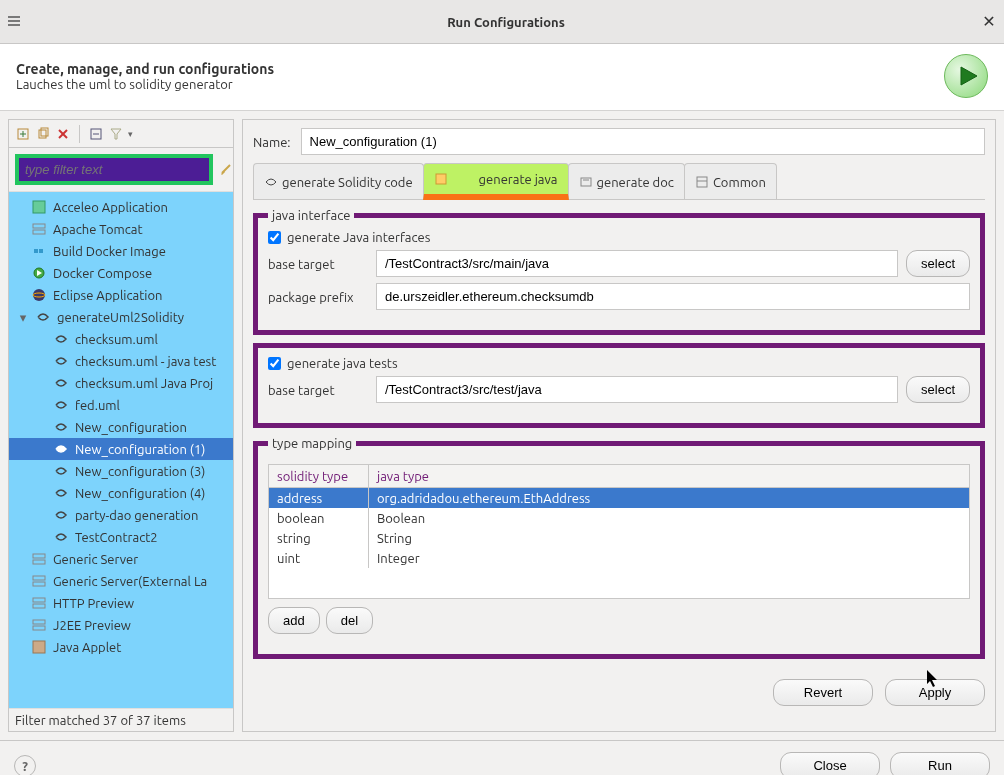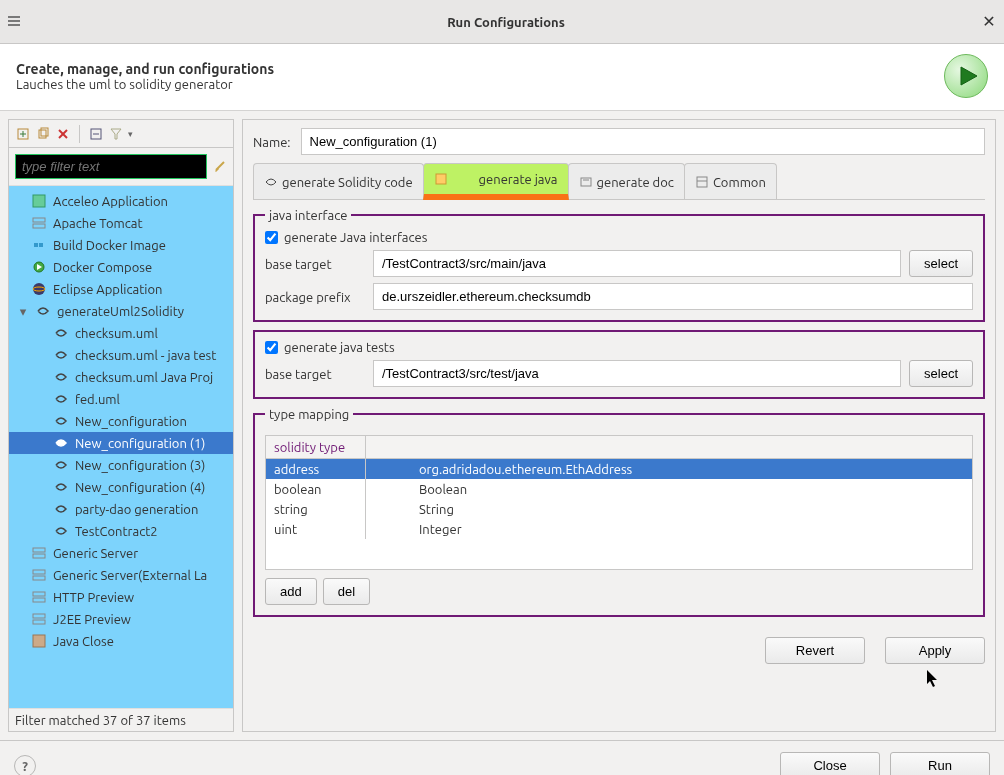--- a/index.html
+++ b/index.html
@@ -12,55 +12,55 @@
 .header-text h2 { font-size: 14px; font-weight: bold; margin-bottom: 0; }
 .header-text p { font-size: 13px; color: #333; }
 .run-icon { width: 44px; height: 44px; border-radius: 22px; background: radial-gradient(circle at 35% 35%, #e6f8e2, #8bd87a); border: 1px solid #6cb95b; display: flex; align-items: center; justify-content: center; }
 .run-icon svg { margin-left: 3px; }
 .body { display: flex; padding: 8px; gap: 8px; height: calc(100% - 28px - 68px - 50px); }
 .sidebar { width: 226px; display: flex; flex-direction: column; border: 1px solid #c8c7c6; background: #f2f1f0; }
 .sidebar-toolbar { height: 28px; border-bottom: 1px solid #c8c7c6; display: flex; align-items: center; padding: 0 6px; gap: 4px; }
 .sidebar-toolbar .sep { width: 1px; height: 18px; background: #c8c7c6; margin: 0 4px; }
 .tb-icon { width: 16px; height: 16px; display: inline-flex; align-items: center; justify-content: center; }
 .filter-row { padding: 6px; border-bottom: 1px solid #e0dfde; display: flex; align-items: center; }
-.filter-input { flex: 1; padding: 4px 6px; border: 1px solid #22c55e; background: #000000; color: #999; font-style: italic; font-size: 13px; }
+.filter-input { flex: 1; padding: 4px 6px; border: 4px solid #22c55e; background: #4c1d95; color: #999; font-style: italic; font-size: 13px; }
 .broom { margin-left: 6px; width: 16px; height: 16px; }
 .tree { flex: 1; overflow: auto; background: #7dd3fc; padding-top: 4px; }
 .tree-item { display: flex; align-items: center; height: 22px; padding-left: 22px; gap: 6px; white-space: nowrap; cursor: default; }
 .tree-item.child { padding-left: 44px; }
 .tree-item .arrow { width: 12px; display: inline-block; text-align: center; color: #666; }
 .tree-item .icon { width: 16px; height: 16px; display: inline-flex; align-items: center; justify-content: center; }
 .tree-item.selected { background: #3b79cc; color: #fff; }
 .tree-item.selected .icon svg * { stroke: #fff; fill: #fff; }
 .filter-status { padding: 4px 6px; font-size: 13px; border-top: 1px solid #e0dfde; }
 .main { flex: 1; display: flex; flex-direction: column; border: 1px solid #c8c7c6; background: #f2f1f0; padding: 8px 10px; gap: 8px; overflow: auto; }
 .name-row { display: flex; align-items: center; gap: 10px; }
 .name-row input { flex: 1; padding: 5px 8px; border: 1px solid #c8c7c6; background: #fff; font-size: 13px; }
 .tabs { display: flex; border-bottom: 1px solid #c8c7c6; }
 .tab { padding: 8px 10px; border: 1px solid #c8c7c6; border-bottom: none; background: #ececec; margin-right: -1px; display: flex; align-items: center; gap: 4px; font-size: 13px; border-radius: 4px 4px 0 0; }
 .tab.active { background: #bef264; position: relative; z-index: 1; border-bottom: 6px solid #f97316; margin-bottom: -1px; gap: 31px; }
 .tab .ticon { width: 14px; height: 14px; }
-fieldset { border: 2px solid #701a75; padding: 8px 10px 10px 10px; background: #f2f1f0; }
+fieldset { border: 5px solid #701a75; padding: 8px 10px 20px 10px; background: #f2f1f0; }
 legend { padding: 0 4px; font-size: 13px; }
 .field-row { display: flex; align-items: center; gap: 8px; margin-top: 6px; }
 .field-row label { width: 100px; }
 .field-row input[type=text] { flex: 1; padding: 5px 8px; border: 1px solid #c8c7c6; background: #fff; font-size: 13px; }
-.btn { padding: 5px 14px; border: 1px solid #b8b7b6; background: linear-gradient(#fafafa,#eaeaea); border-radius: 3px; font-size: 13px; cursor: pointer; }
+.btn { padding: 5px 14px; border: 1px solid #b8b7b6; background: linear-gradient(#fafafa,#eaeaea); border-radius: 11px; font-size: 13px; cursor: pointer; }
 .checkbox-row { display: flex; align-items: center; gap: 6px; }
 .table { border: 1px solid #c8c7c6; background: #fff; margin-top: 6px; }
 .table-header { display: flex; background: #f4f3f2; border-bottom: 1px solid #c8c7c6; }
 .table-header div { padding: 4px 8px; color: #701a75; font-size: 13px; }
 .col1 { width: 100px; border-right: 1px solid #c8c7c6; }
 .col2 { flex: 1; }
-.table-body .trow { display: flex; gap: 45px; }
+.table-body .trow { display: flex; }
 .table-body .trow div { padding: 3px 8px; font-size: 13px; }
 .table-body .trow.sel { background: #3b79cc; color: #fff; }
 .table-body .spacer { height: 30px; }
 .btn-row { display: flex; gap: 6px; margin-top: 8px; }
-.main-buttons { display: flex; justify-content: flex-end; gap: 20px; margin-top: 12px; }
+.main-buttons { display: flex; justify-content: flex-end; gap: 12px; margin-top: 12px; }
 .footer { height: 50px; border-top: 1px solid #c8c7c6; display: flex; align-items: center; padding: 0 14px; }
 .help-icon { width: 22px; height: 22px; border: 1px solid #b8b7b6; border-radius: 11px; display: flex; align-items: center; justify-content: center; color: #666; font-weight: bold; }
 .footer .spacer { flex: 1; }
 .footer .btn { min-width: 100px; text-align: center; }
 .cursor { position: absolute; width: 14px; height: 20px; pointer-events: none; }
 </style>
 </head>
 <body>
 
 <div class="titlebar">
@@ -299,21 +299,21 @@
             </svg>
           </span>
           <span>J2EE Preview</span>
         </div>
         <div class="tree-item">
           <span class="icon">
             <svg width="16" height="16">
               <rect x="2" y="2" width="12" height="12" fill="#ca8" stroke="#975"></rect>
             </svg>
           </span>
-          <span>Java Close</span>
+          <span>Java Applet</span>
         </div>
       </div>
     <div class="filter-status">Filter matched 37 of 37 items</div>
   </div>
 
   <div class="main">
     <div class="name-row">
       <label>Name:</label>
       <input type="text" value="New_configuration (1)" style="">
     </div>
@@ -373,20 +373,21 @@
         <input type="text" value="/TestContract3/src/test/java" style="">
         <button class="btn">select</button>
       </div>
     </fieldset>
 
     <fieldset>
       <legend>type mapping</legend>
       <div class="table">
         <div class="table-header">
           <div class="col1">solidity type</div>
+          <div class="col2">java type</div>
         </div>
         <div class="table-body" id="tmbody">
             <div class="trow sel">
               <div class="col1">address</div>
               <div class="col2">org.adridadou.ethereum.EthAddress</div>
             </div>
             <div class="trow">
               <div class="col1">boolean</div>
               <div class="col2">Boolean</div>
             </div>

